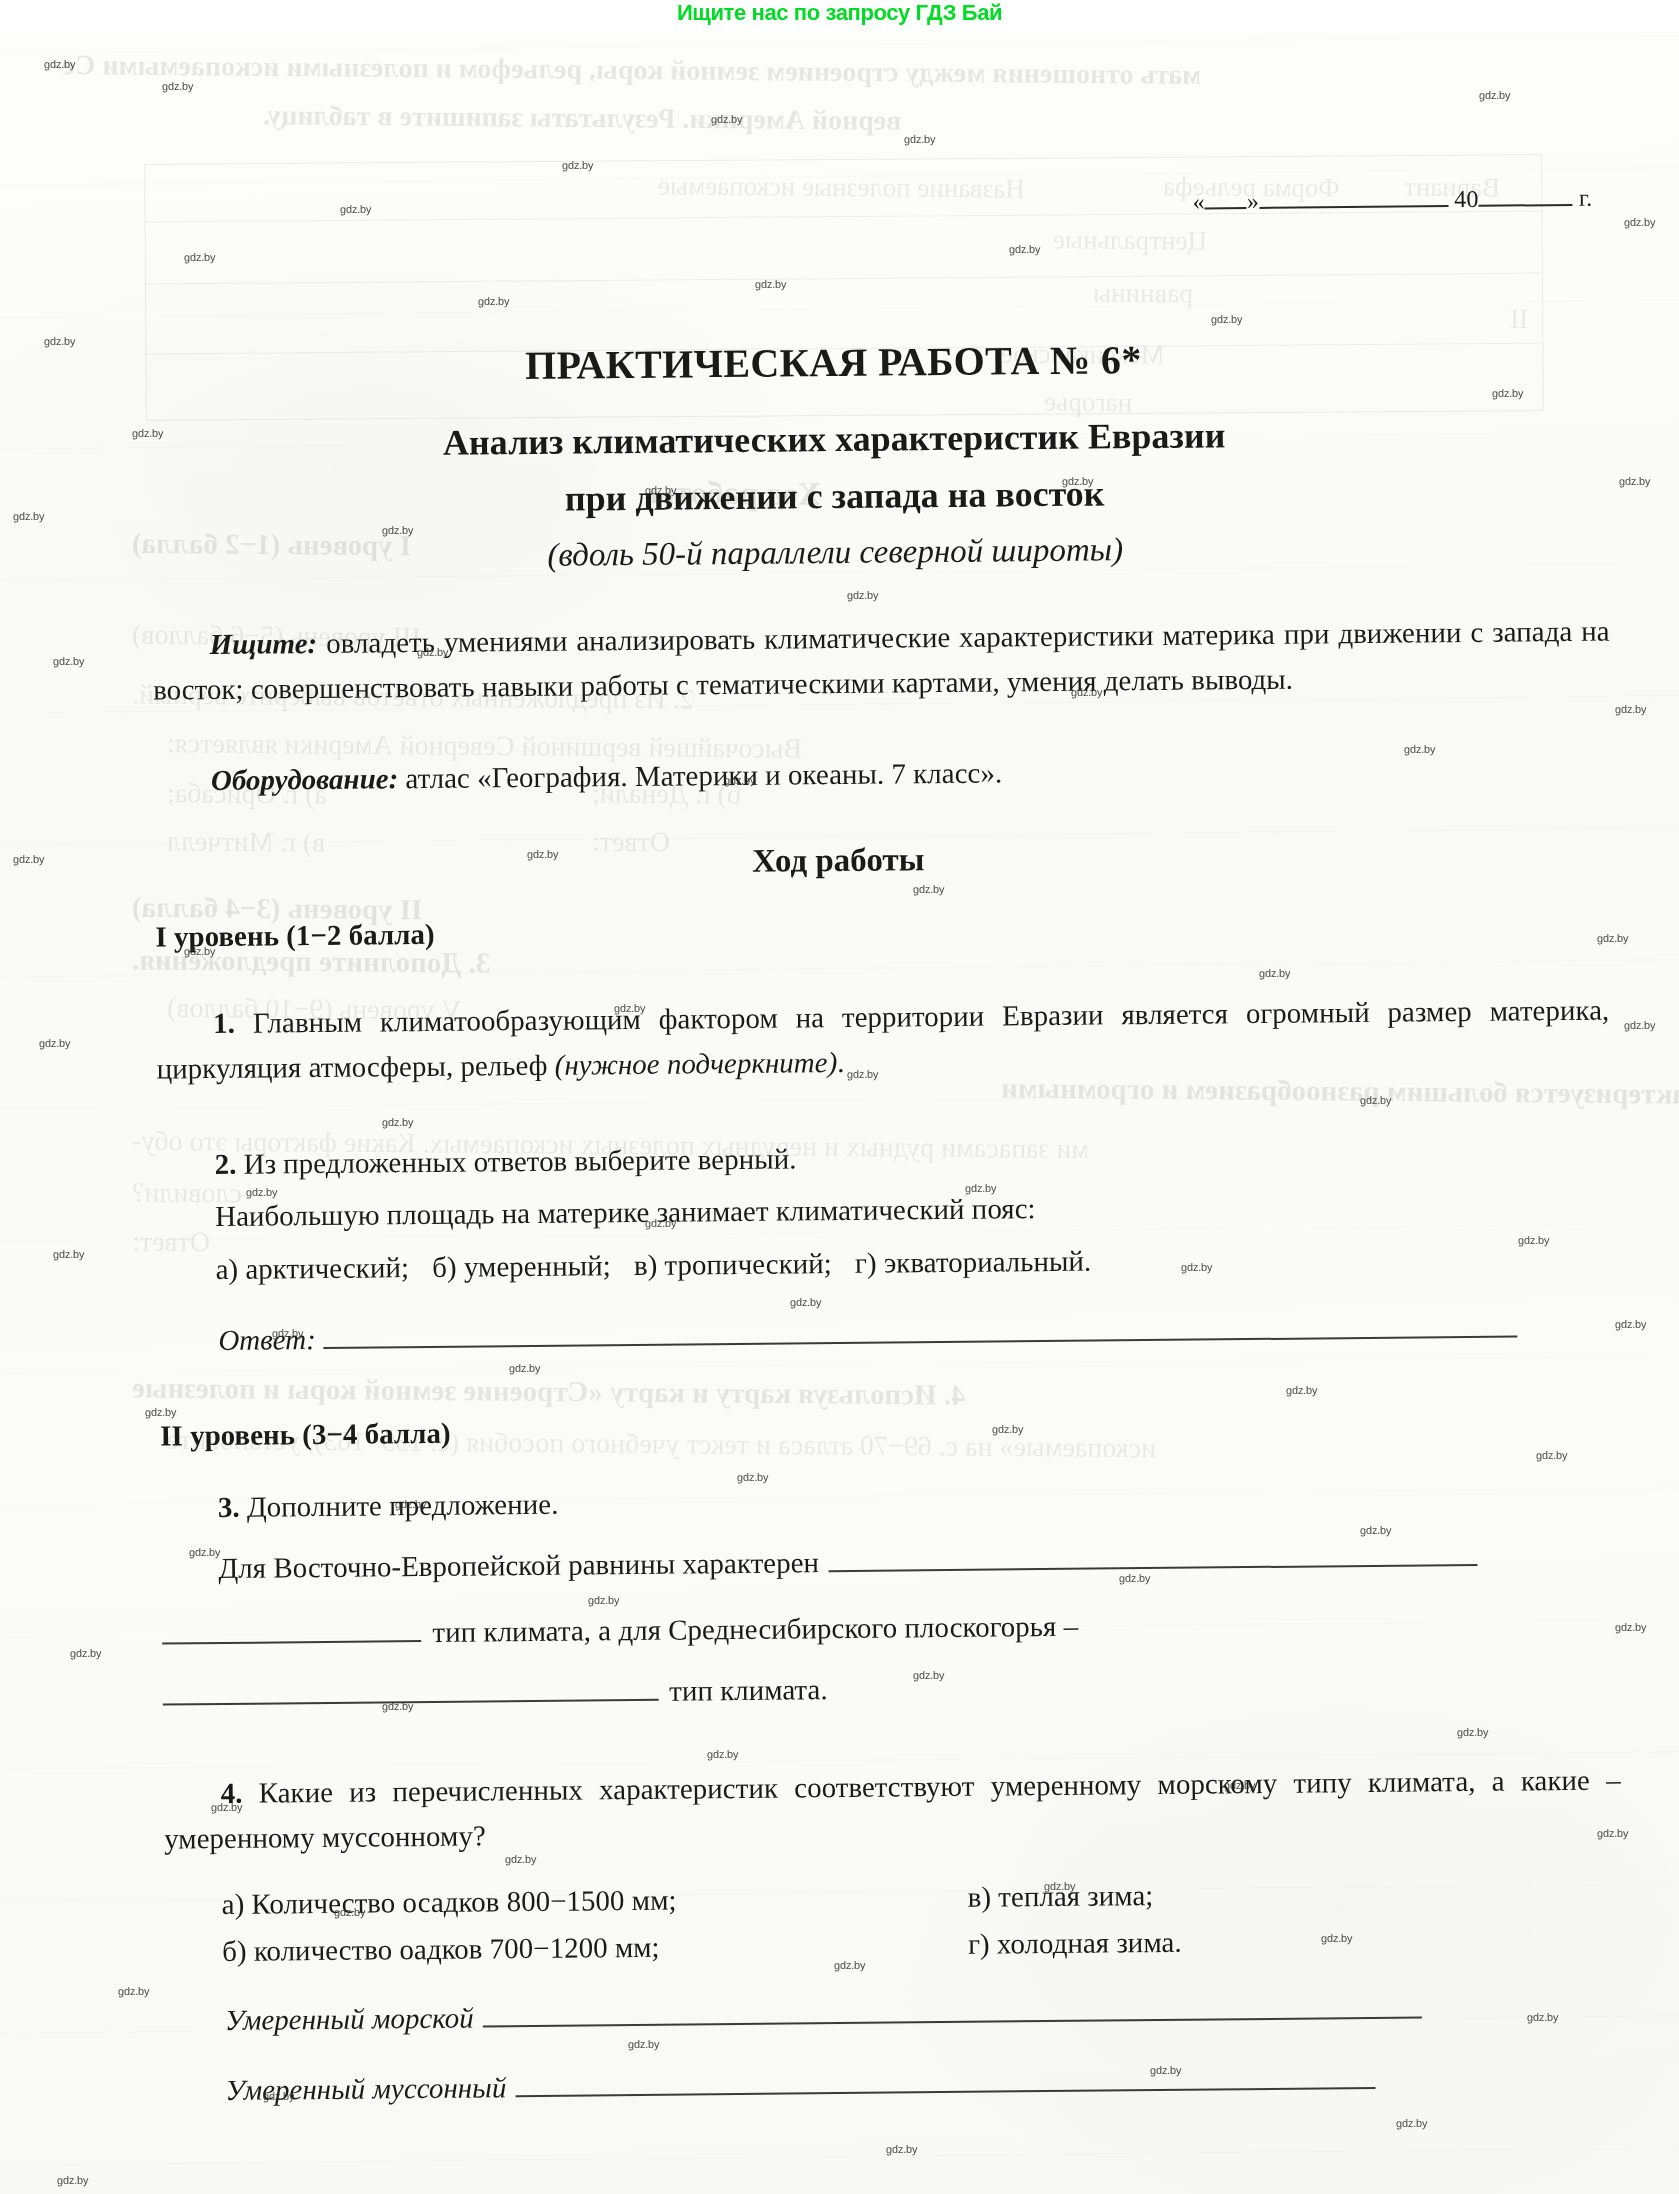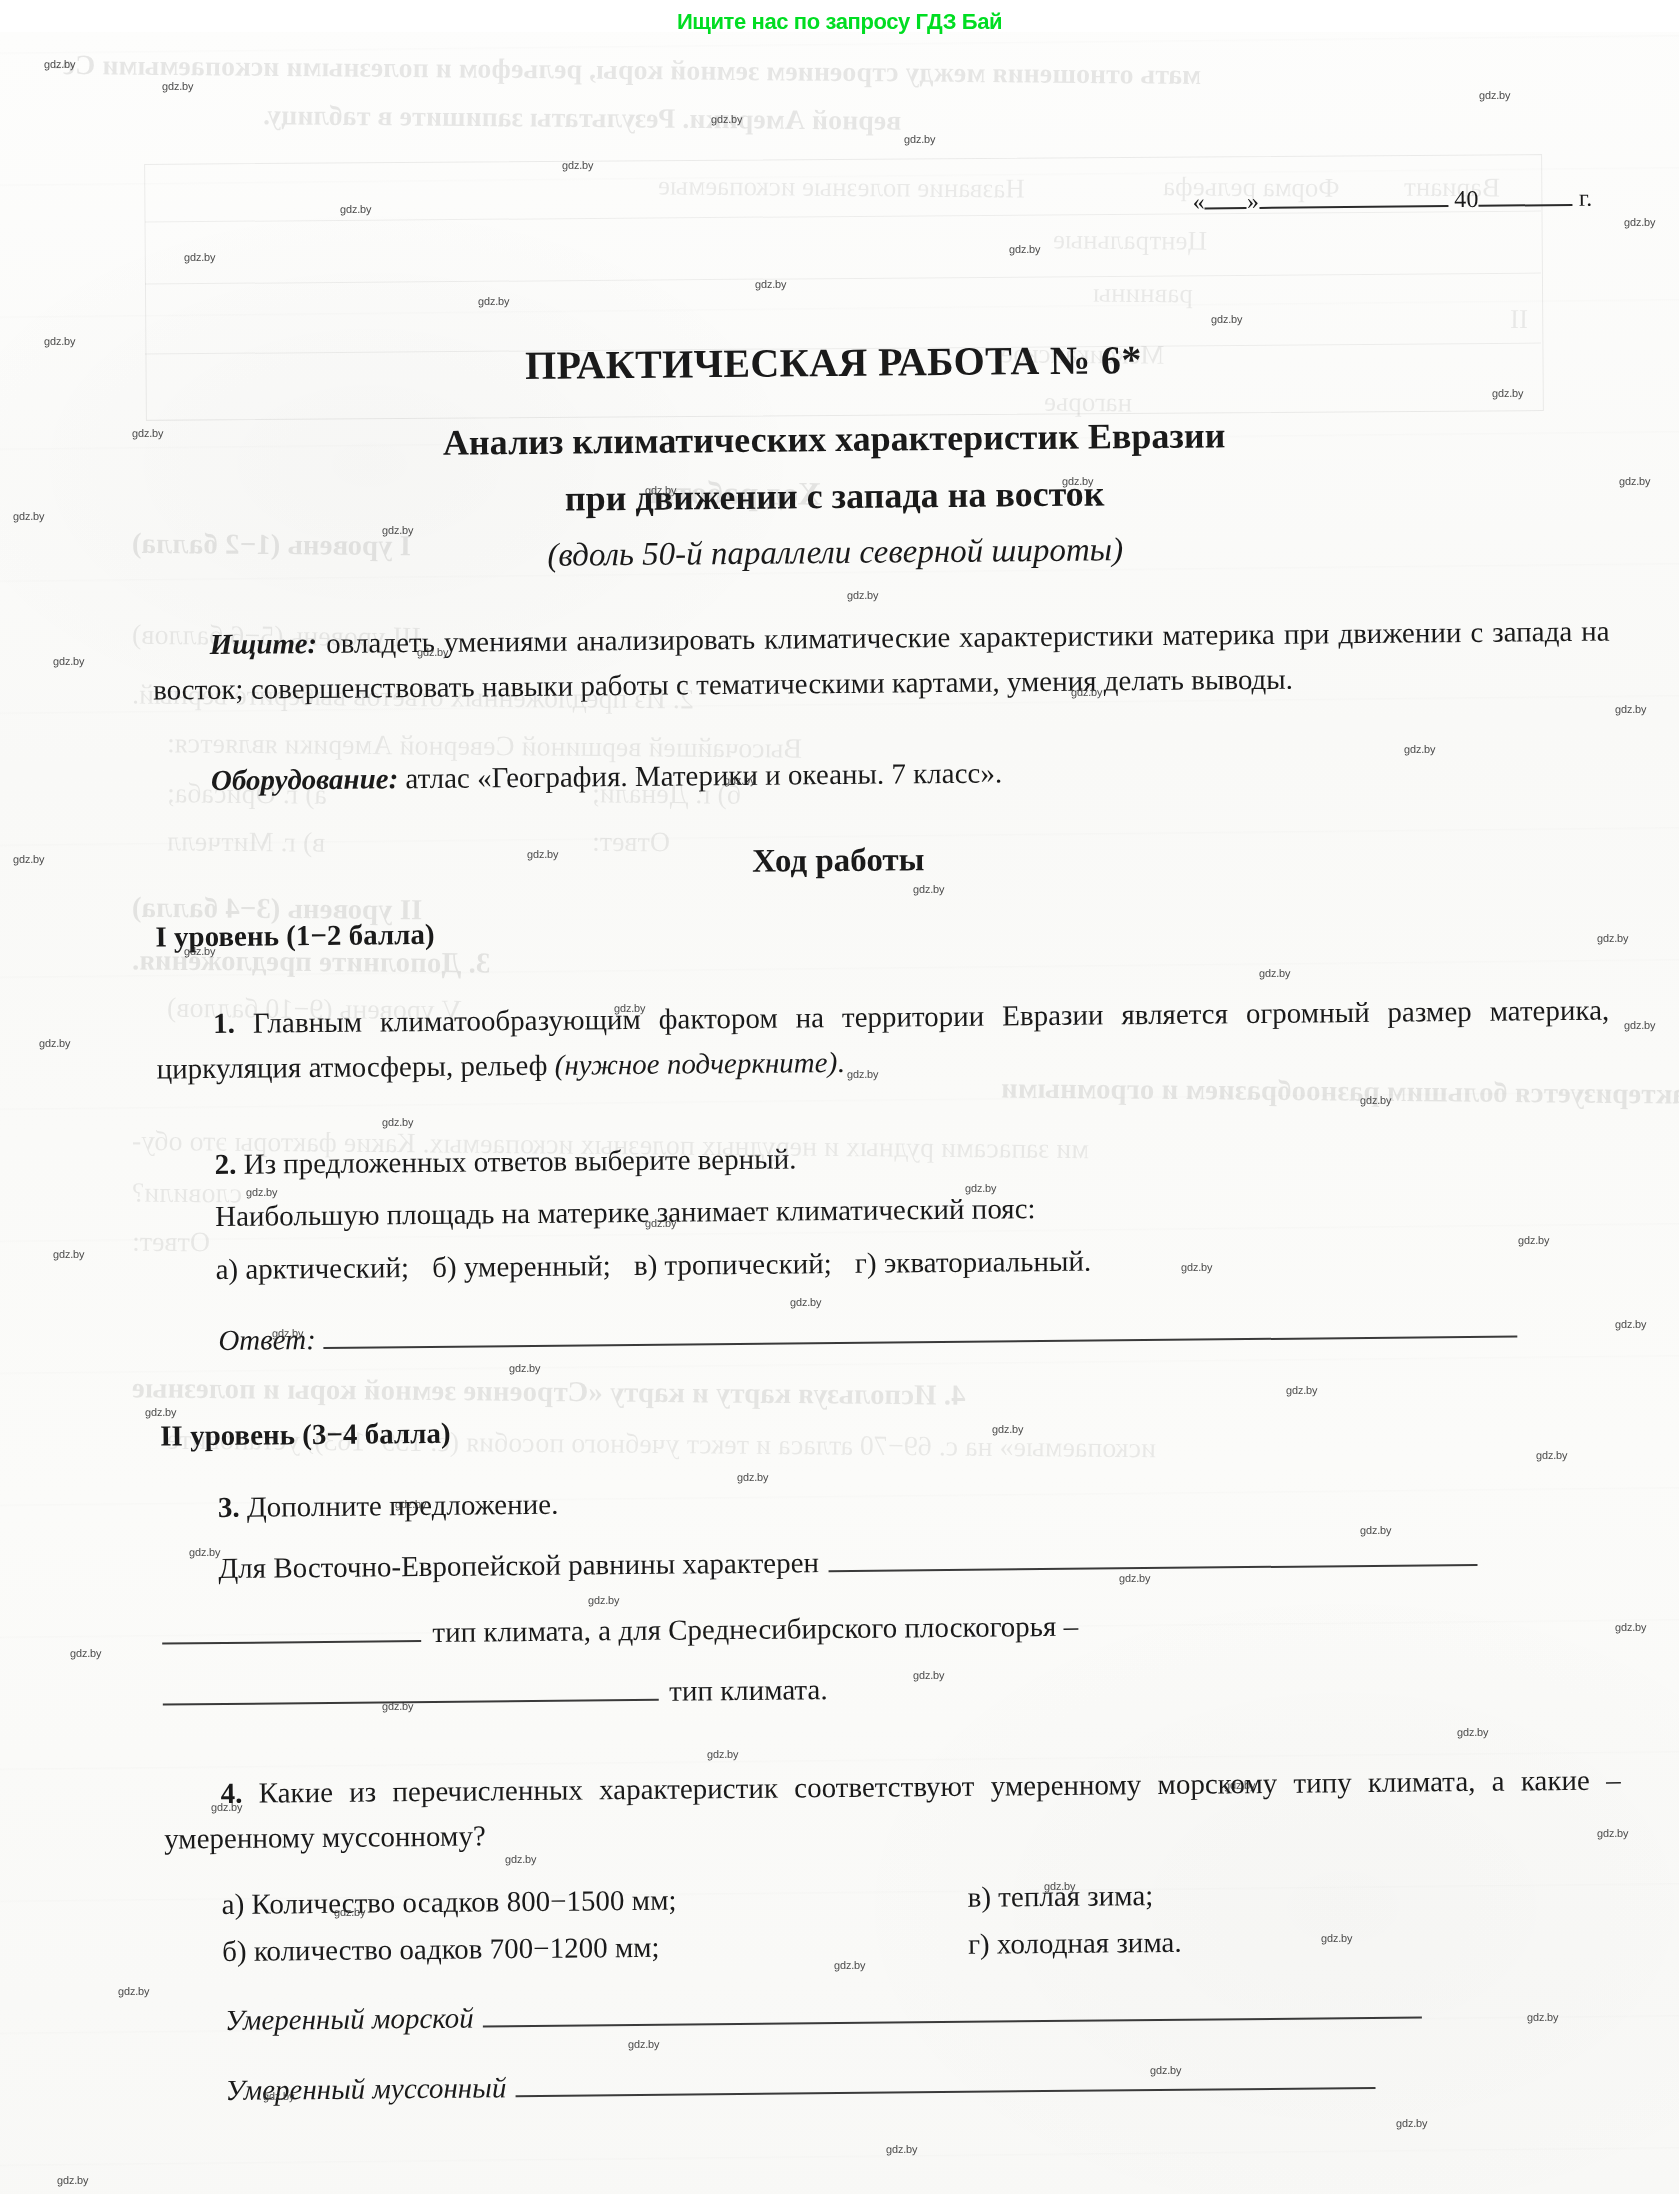--- a/index.html
+++ b/index.html
@@ -24,21 +24,21 @@
   .promo-bar {
     position: absolute;
     top: 0; left: 0;
     width: 1679px;
     height: 32px;
     background: #ffffff;
     z-index: 40;
   }
   .promo-text {
     position: absolute;
-    top: 9px;
+    top: 0;
     left: 0;
     width: 1679px;
     text-align: center;
     font-family: "Liberation Sans", sans-serif;
     font-size: 22px;
     font-weight: 700;
     color: #00dd22;
     letter-spacing: -0.4px;
   }
 

